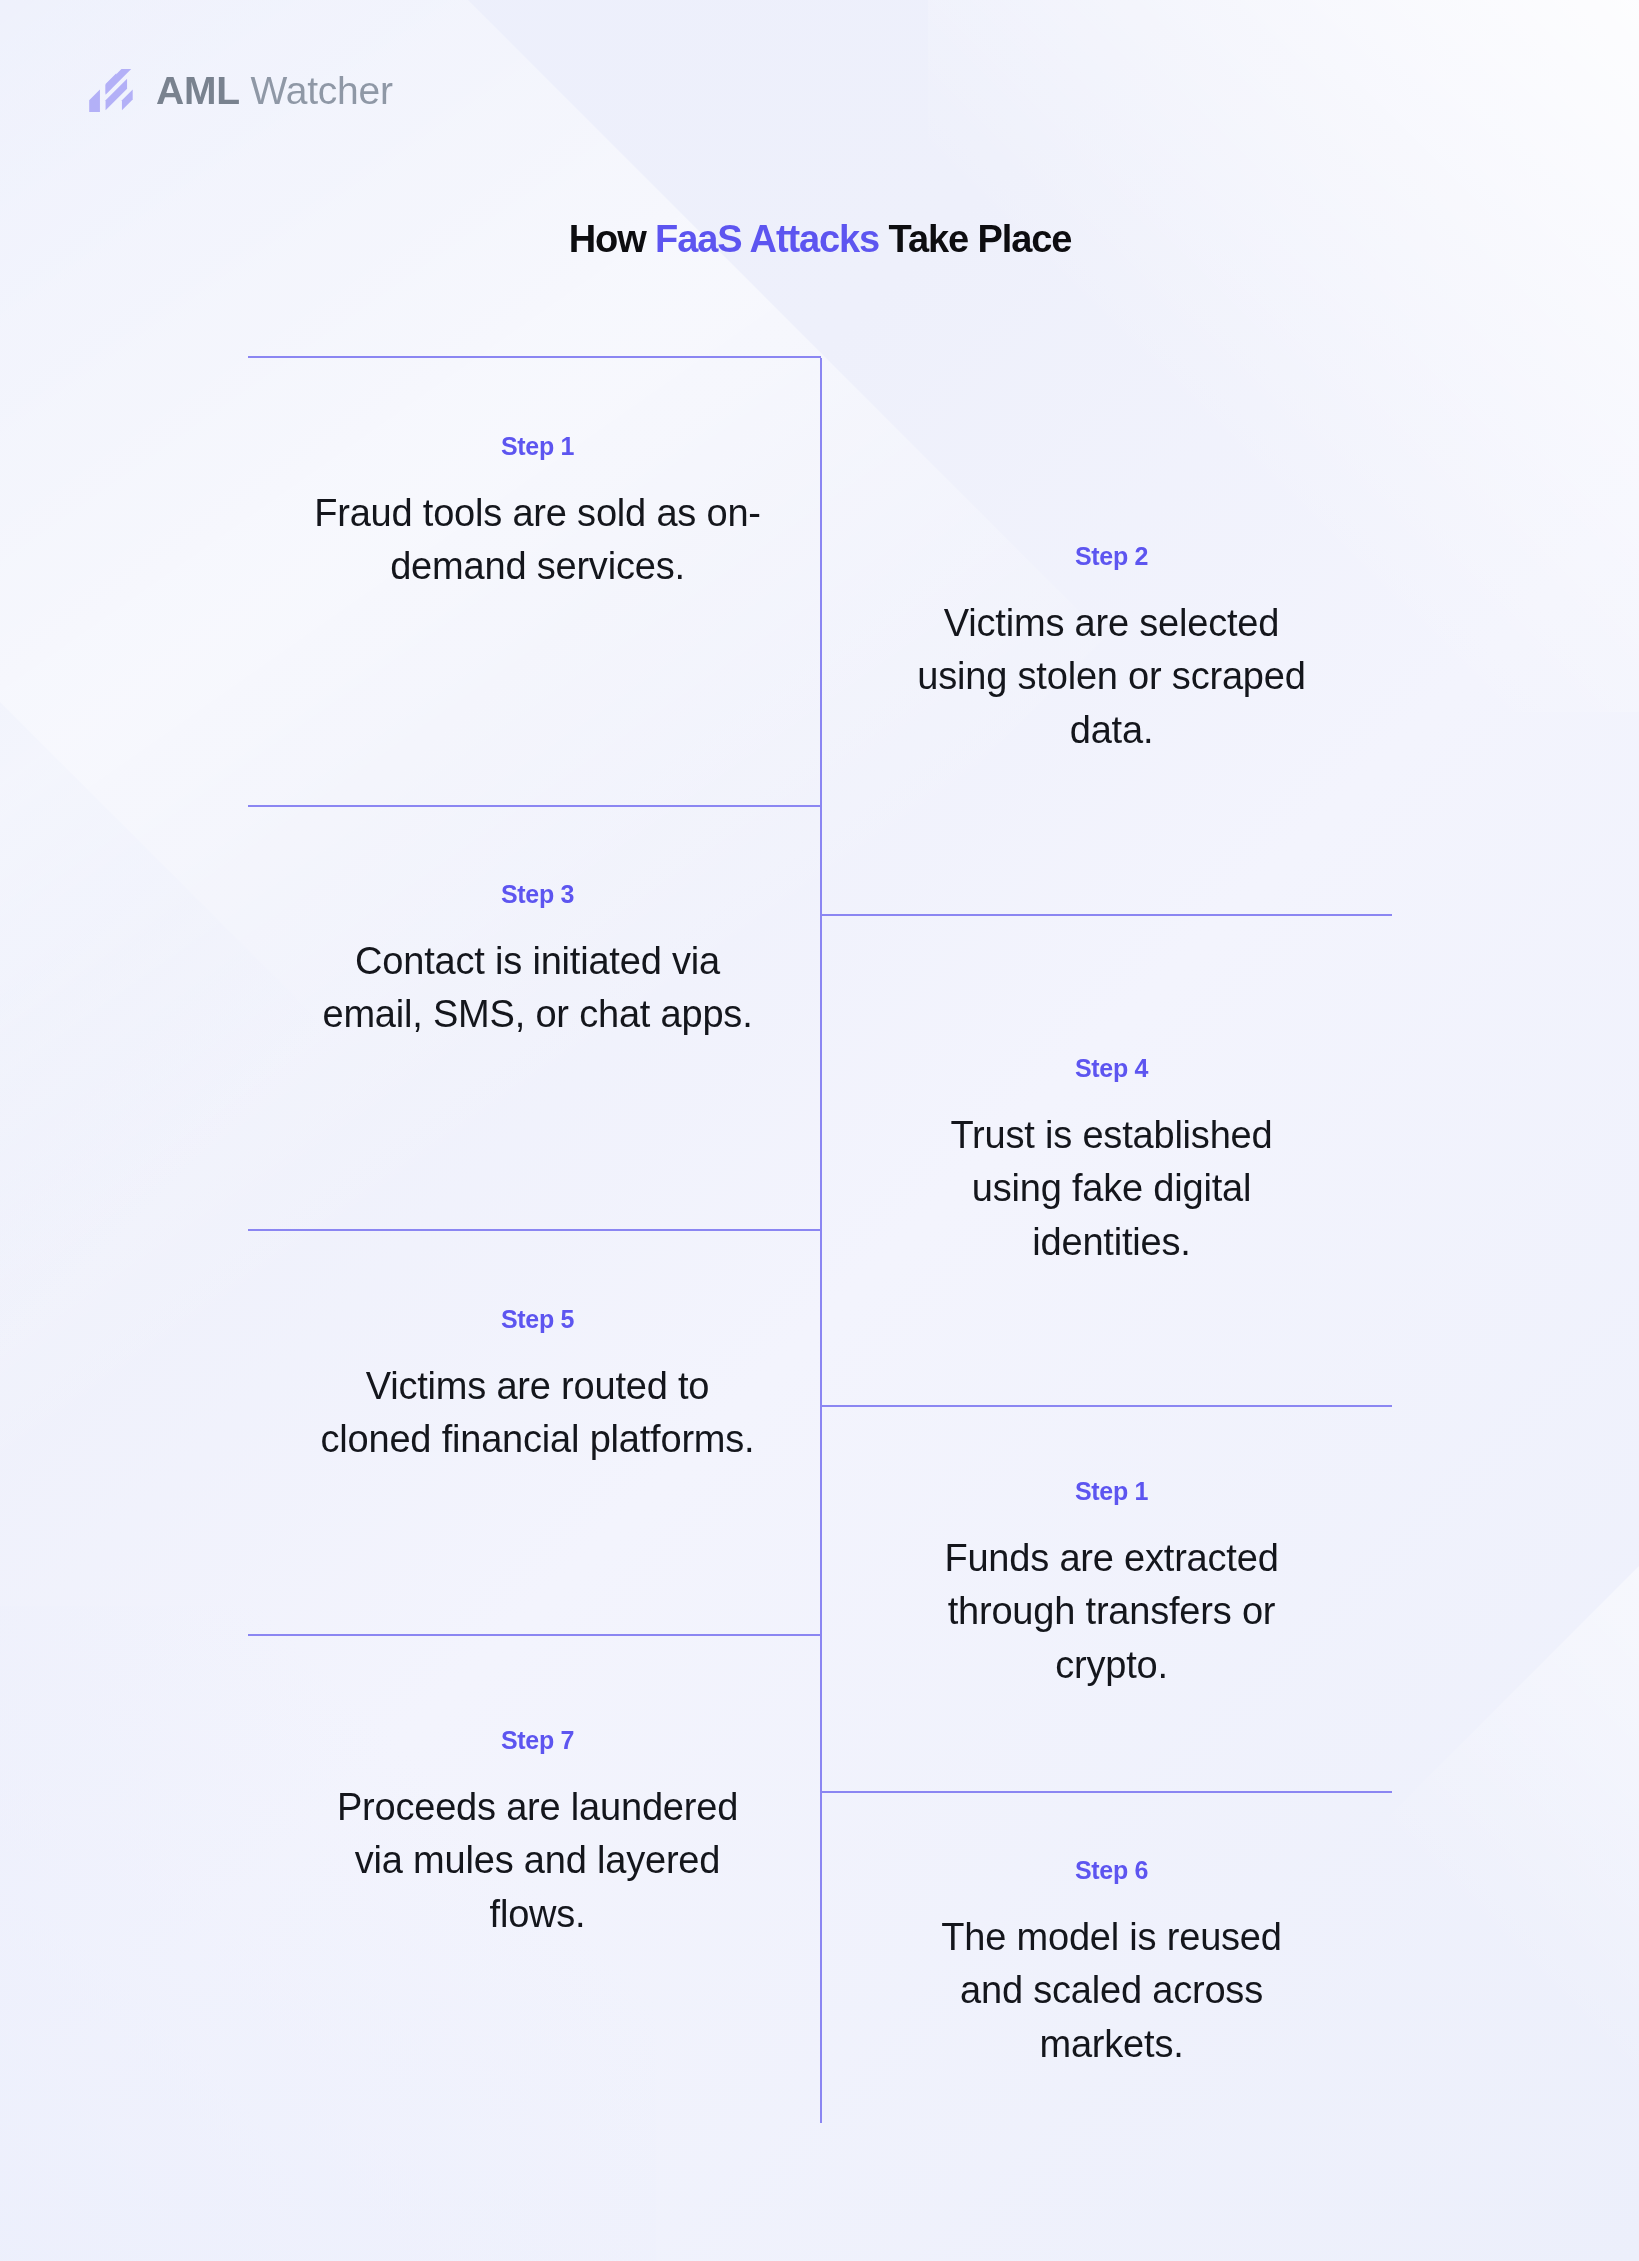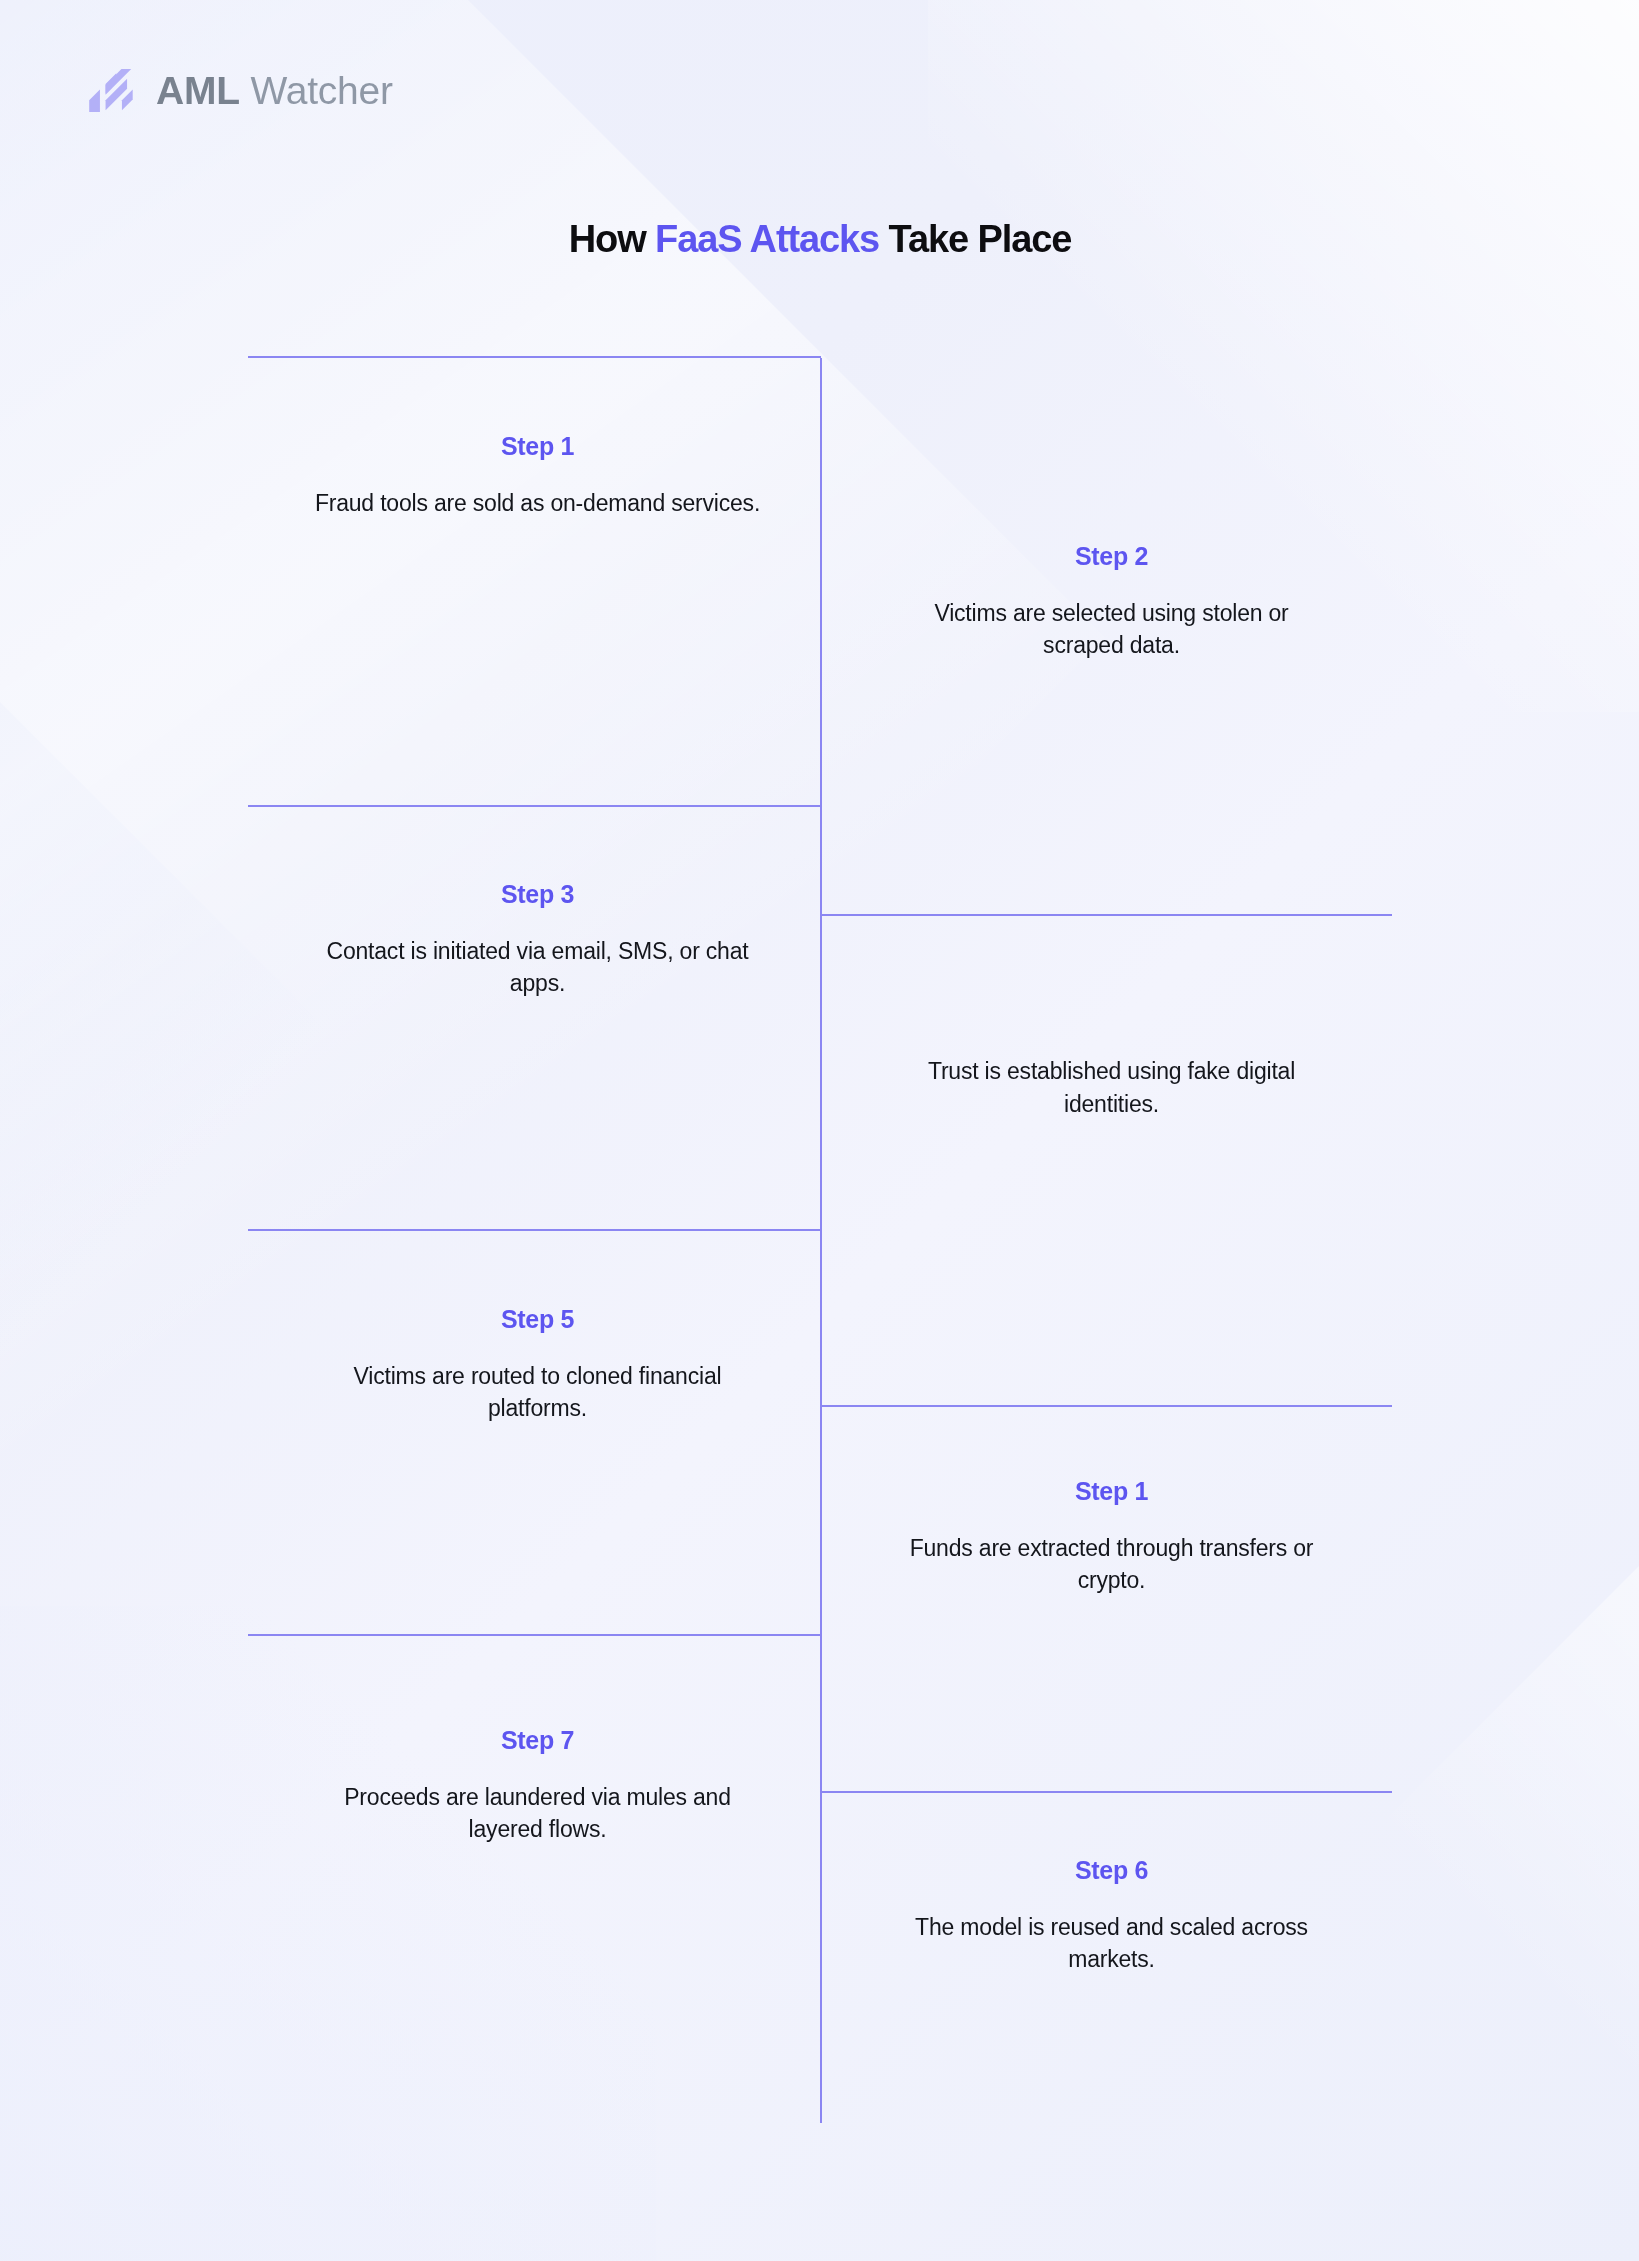--- a/index.html
+++ b/index.html
@@ -145,21 +145,21 @@
   }
   .step-num {
     font-size: 25px;
     font-weight: 700;
     color: #5d55f0;
     letter-spacing: -0.3px;
     margin: 0 0 26px 0;
     line-height: 1.1;
   }
   .step-desc {
-    font-size: 23px;
+    font-size: 38px;
     font-weight: 400;
     color: #14161c;
     line-height: 1.42;
     letter-spacing: -0.2px;
     margin: 0;
   }
 
   
   .step.s1 { left: 22.5px;  top: 77px;  width: 534px; }
   .step.s2 { left: 594px; top: 187px; width: 539px; }
@@ -227,20 +227,21 @@
     <div class="step-num">Step 2</div>
     <p class="step-desc">Victims are selected using stolen or scraped data.</p>
   </div>
 
   <div class="step s3">
     <div class="step-num">Step 3</div>
     <p class="step-desc">Contact is initiated via email, SMS, or chat apps.</p>
   </div>
 
   <div class="step s4">
+    <div class="step-num">Step 4</div>
     <p class="step-desc">Trust is established using fake digital identities.</p>
   </div>
 
   <div class="step s5">
     <div class="step-num">Step 5</div>
     <p class="step-desc">Victims are routed to cloned financial platforms.</p>
   </div>
 
   <div class="step s6">
     <div class="step-num">Step 1</div>

